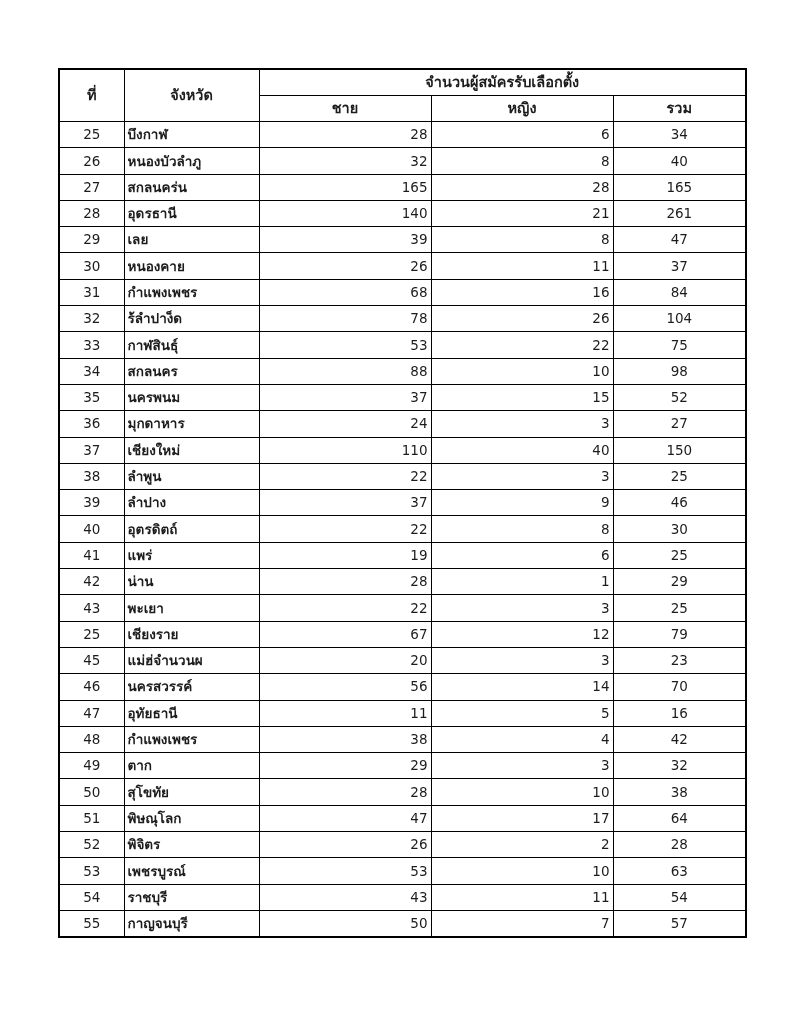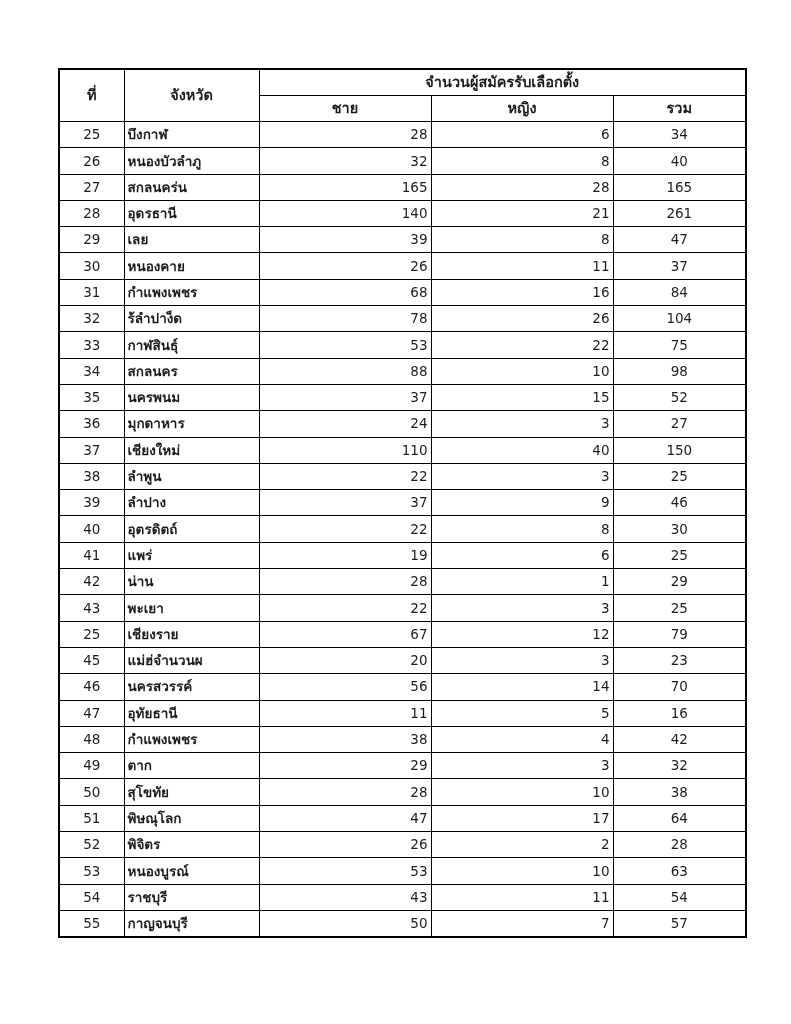--- a/index.html
+++ b/index.html
@@ -264,21 +264,21 @@
         </tr>
         <tr>
           <td class="c-no">52</td>
           <td class="c-province">พิจิตร</td>
           <td class="c-male">26</td>
           <td class="c-female">2</td>
           <td class="c-total">28</td>
         </tr>
         <tr>
           <td class="c-no">53</td>
-          <td class="c-province">หนองบูรณ์</td>
+          <td class="c-province">เพชรบูรณ์</td>
           <td class="c-male">53</td>
           <td class="c-female">10</td>
           <td class="c-total">63</td>
         </tr>
         <tr>
           <td class="c-no">54</td>
           <td class="c-province">ราชบุรี</td>
           <td class="c-male">43</td>
           <td class="c-female">11</td>
           <td class="c-total">54</td>

